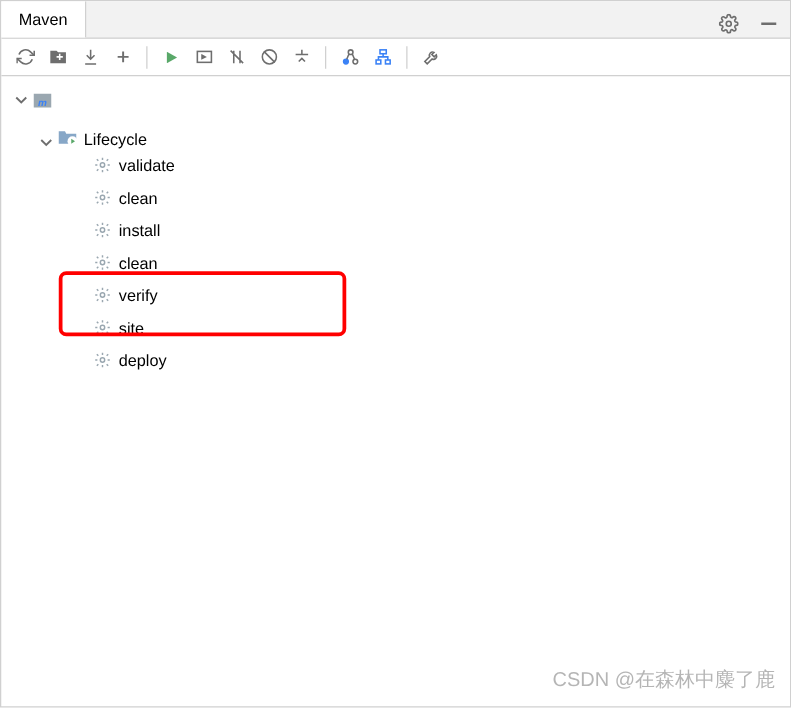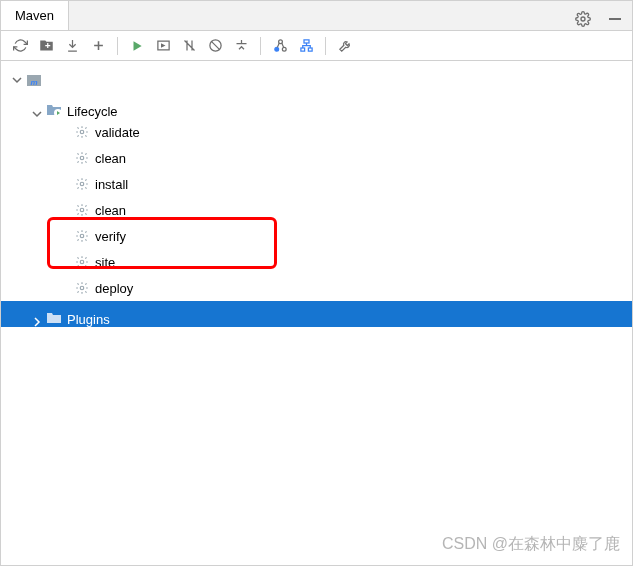--- a/index.html
+++ b/index.html
@@ -210,29 +210,16 @@
     </div>
   <div class="tree-row indent-3">
       <span class="node-icon gear">
         <svg width="14" height="14" viewBox="0 0 24 24" fill="none" stroke="currentColor" stroke-width="2">
           <circle cx="12" cy="12" r="3"></circle>
           <path d="M12 2v3M12 19v3M4.2 4.2l2.1 2.1M17.7 17.7l2.1 2.1M2 12h3M19 12h3M4.2 19.8l2.1-2.1M17.7 6.3l2.1-2.1"></path>
         </svg>
       </span>
       <span>deploy</span>
     </div>
-  <div class="tree-row indent-1 selected">
-    <span class="chevron">
-        <svg viewBox="0 0 10 10">
-          <path d="M3 1l4 4-4 4" fill="none" stroke="currentColor" stroke-width="1.5"></path>
-        </svg>
-      </span>
-    <span class="node-icon">
-        <svg width="16" height="16" viewBox="0 0 16 16">
-          <path d="M1 3h5l1 2h8v8H1z" fill="#cde0f5"></path>
-        </svg>
-      </span>
-    <span>Plugins</span>
-  </div>
 </div>
 
 <div class="highlight-box"></div>
 <div class="watermark">CSDN @在森林中麋了鹿</div>
 
 </body></html>

